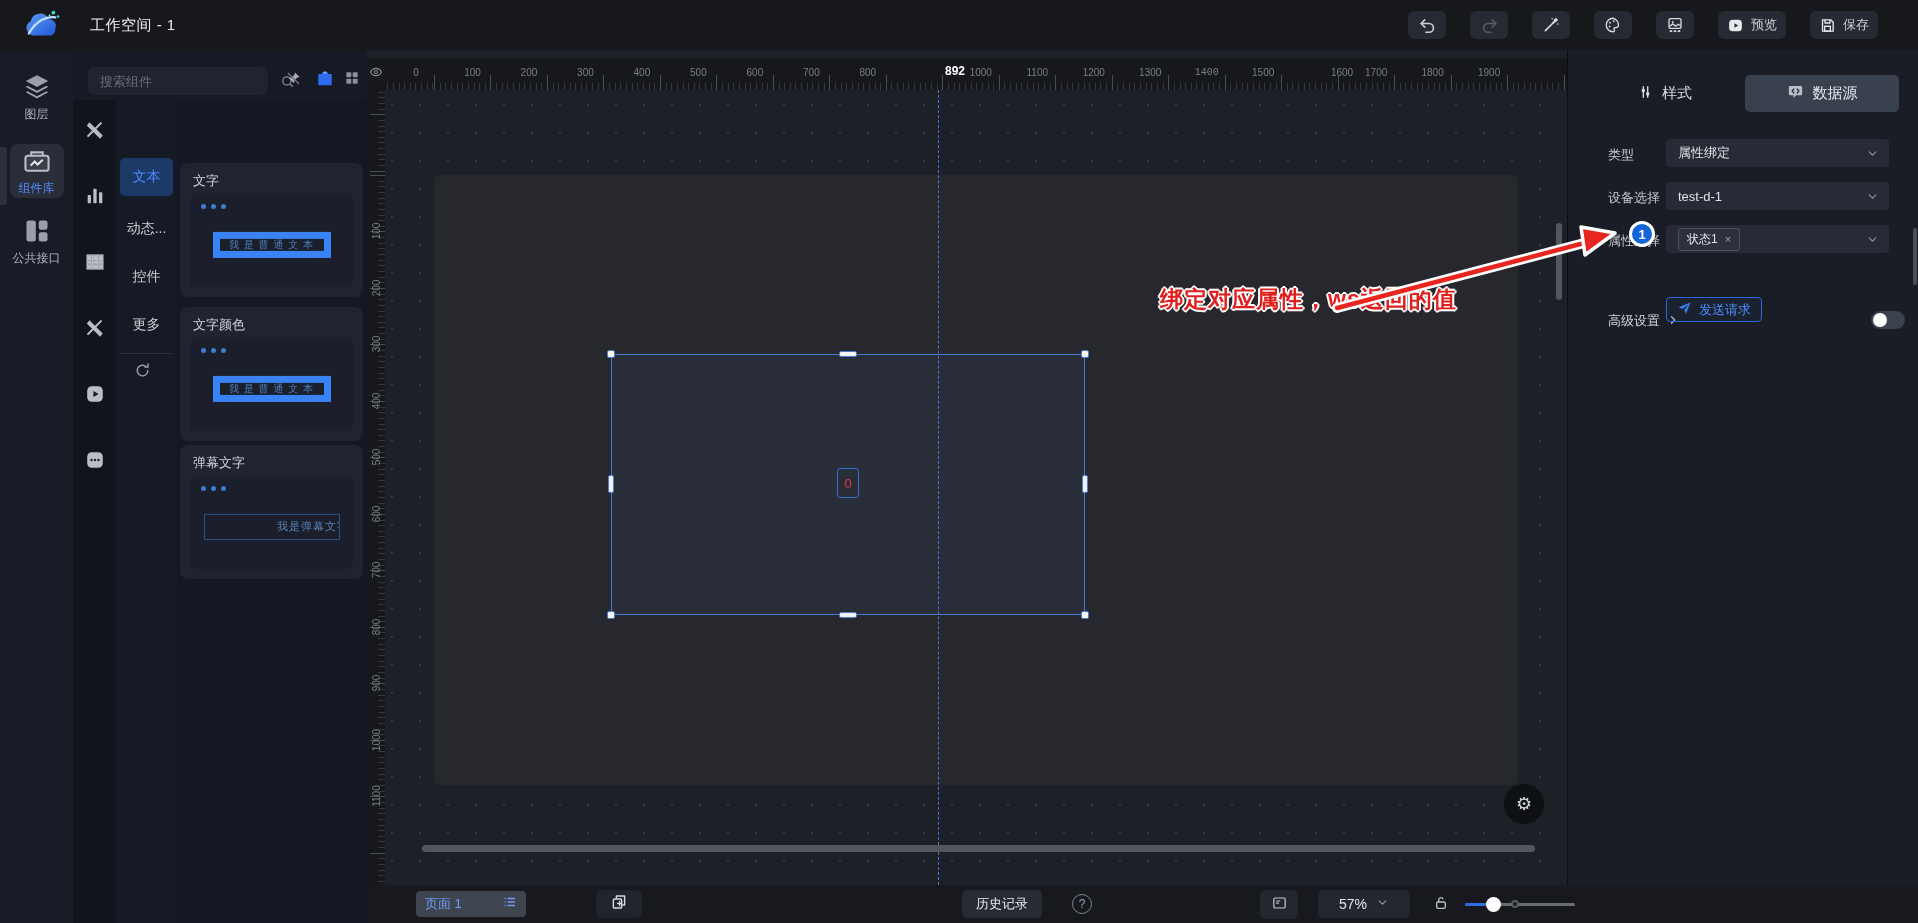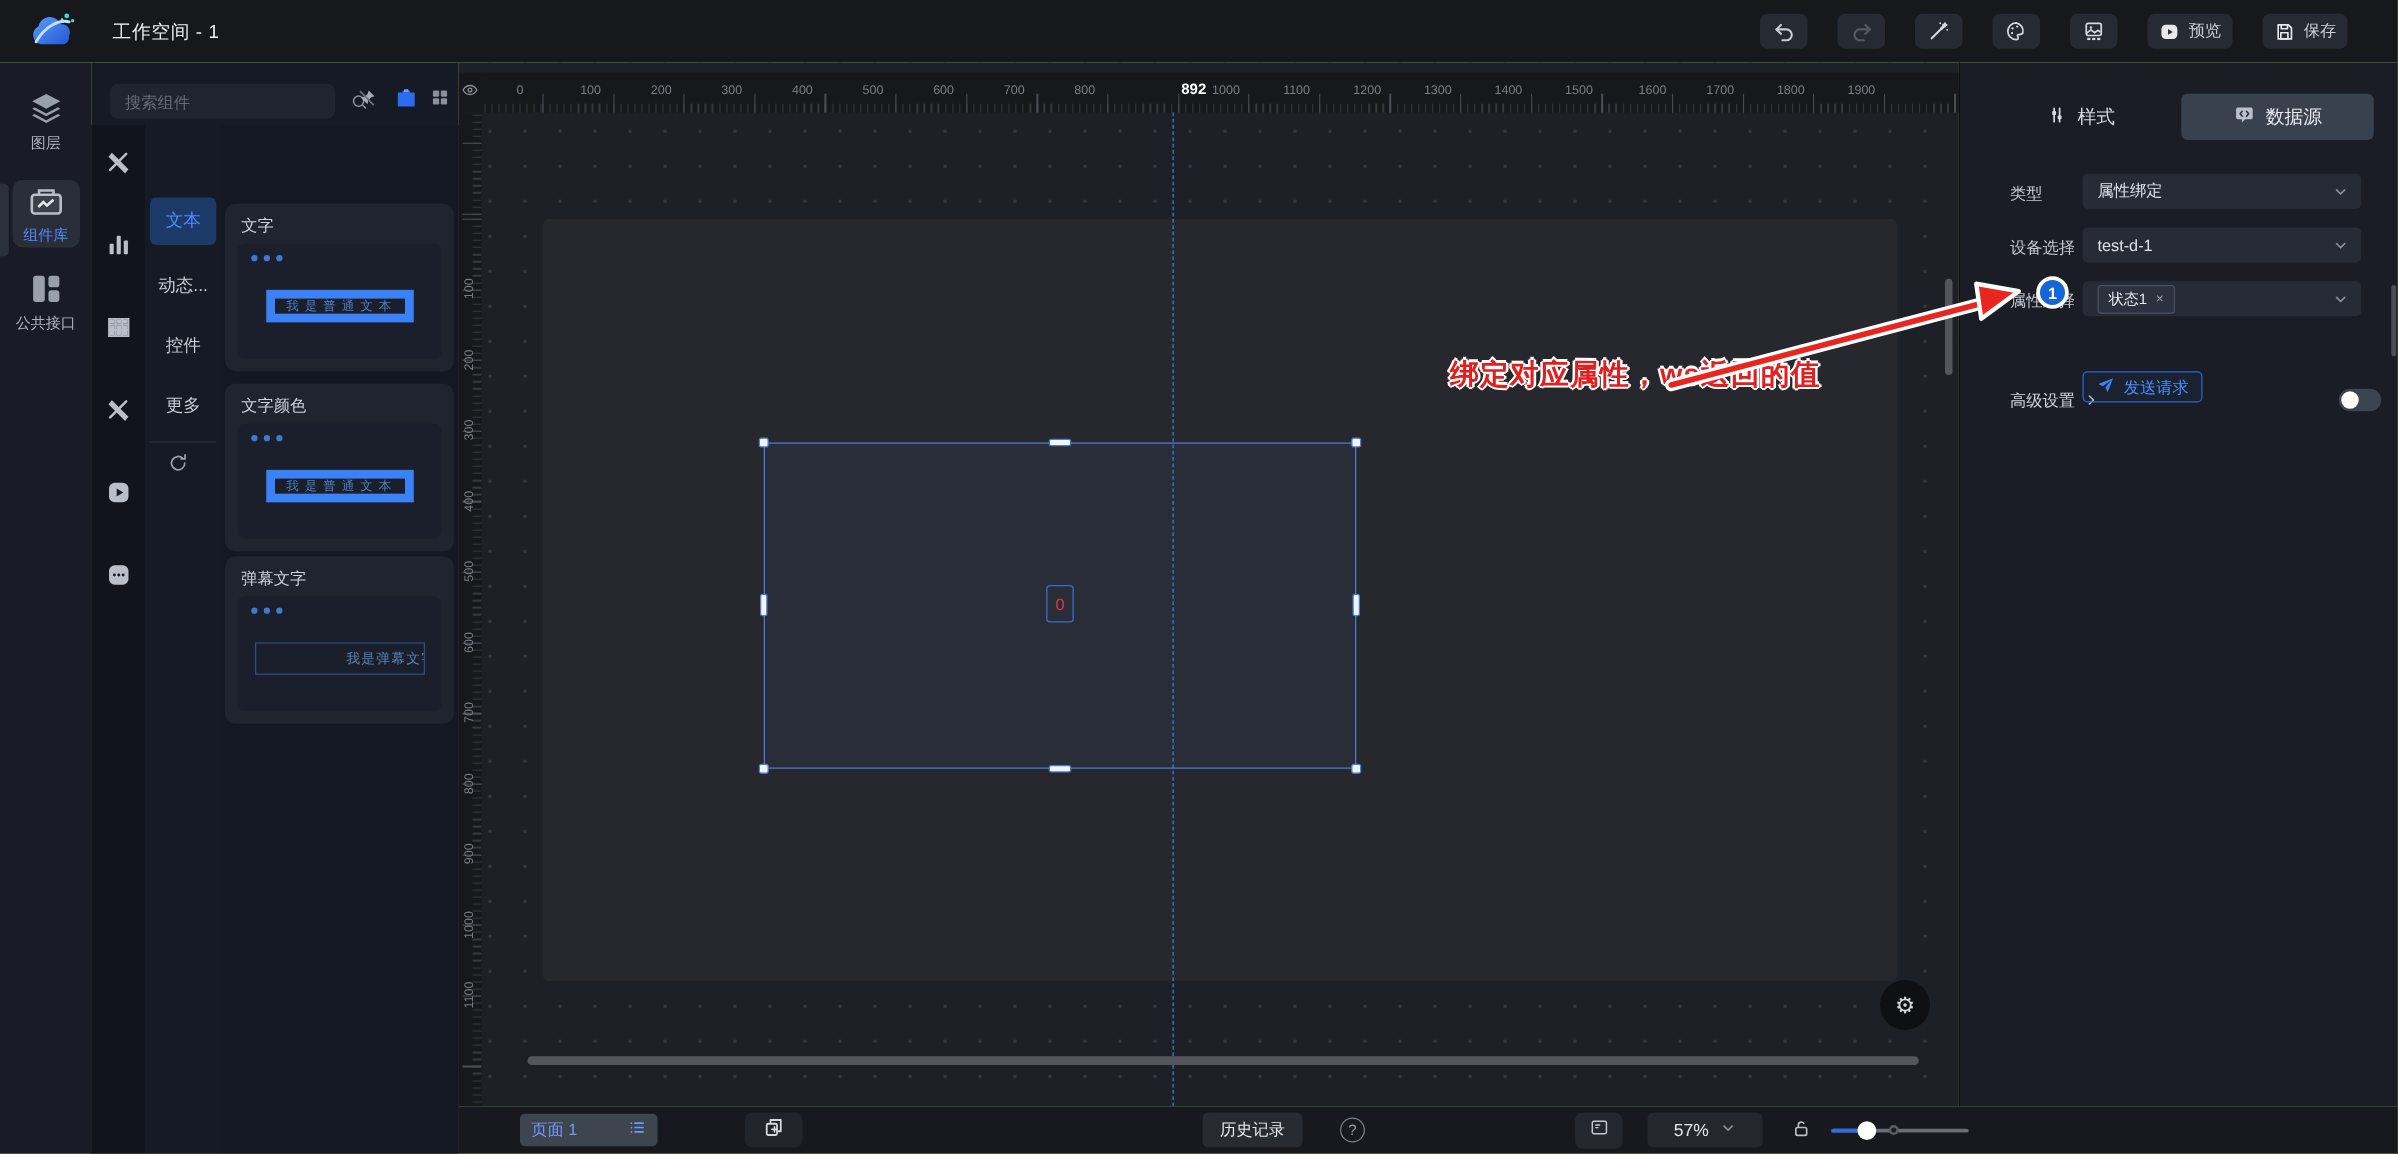--- a/index.html
+++ b/index.html
@@ -1,18 +1,18 @@
 <!DOCTYPE html>
 <html><head>
 <meta charset="utf-8">
 <style>
   * { margin:0; padding:0; box-sizing:border-box; }
   html,body { background:#0d0e12; }
   body { font-family:"Liberation Sans","DejaVu Sans",sans-serif; }
-  .app { position:relative; width:1918px; height:923px; overflow:hidden; background:#bef264; color:#d5d8de; }
+  .app { position:relative; width:1918px; height:923px; overflow:hidden; background:#fde047; color:#d5d8de; }
   .abs { position:absolute; }
 
   
   .topbar { left:0; top:0; width:1918px; height:50px; background:#17181c; display:flex; align-items:center; z-index:30; }
   .logo { margin-left:24px; width:38px; height:34px; }
   .tb-title { margin-left:28px; font-size:15px; color:#eceef2; letter-spacing:.5px; }
   .tb-right { position:absolute; right:40px; top:11px; display:flex; gap:24px; align-items:center; }
   .tb-btn { height:28px; min-width:38px; padding:0 9px; background:#262a33; border-radius:6px; display:flex; align-items:center; justify-content:center; gap:7px; cursor:pointer; color:#c9cdd4; font-size:13px; }
   .tb-btn.disabled { color:#555a63; }
   .tb-btn svg { display:block; }
@@ -384,23 +384,23 @@
           <span class="rlabel" style="left: 200.44px;">300</span>
           <span class="rlabel" style="left: 256.92px;">400</span>
           <span class="rlabel" style="left: 313.4px;">500</span>
           <span class="rlabel" style="left: 369.88px;">600</span>
           <span class="rlabel" style="left: 426.36px;">700</span>
           <span class="rlabel" style="left: 482.84px;">800</span>
           <span class="rlabel" style="left: 595.8px;">1000</span>
           <span class="rlabel" style="left: 652.28px;">1100</span>
           <span class="rlabel" style="left: 708.76px;">1200</span>
           <span class="rlabel" style="left: 765.24px;">1300</span>
-          <span class="rlabel" style="left: 821.72px;">1400</span>
+          <span class="rlabel" style="left: 821.72px; font-family: Liberation Mono, monospace;">1400</span>
           <span class="rlabel" style="left: 878.2px;">1500</span>
-          <span class="rlabel" style="left: 937px;">1600</span>
+          <span class="rlabel" style="left: 957px;">1600</span>
           <span class="rlabel" style="left: 991.16px;">1700</span>
           <span class="rlabel" style="left: 1047.64px;">1800</span>
           <span class="rlabel" style="left: 1104.12px;">1900</span>
         </div>
     </div>
     <div class="vruler">
       <div class="tmin"></div>
         <div class="tmaj"></div>
       <div id="vlabels">
           <span class="rlabel" style="top: 141.48px;">100</span>

